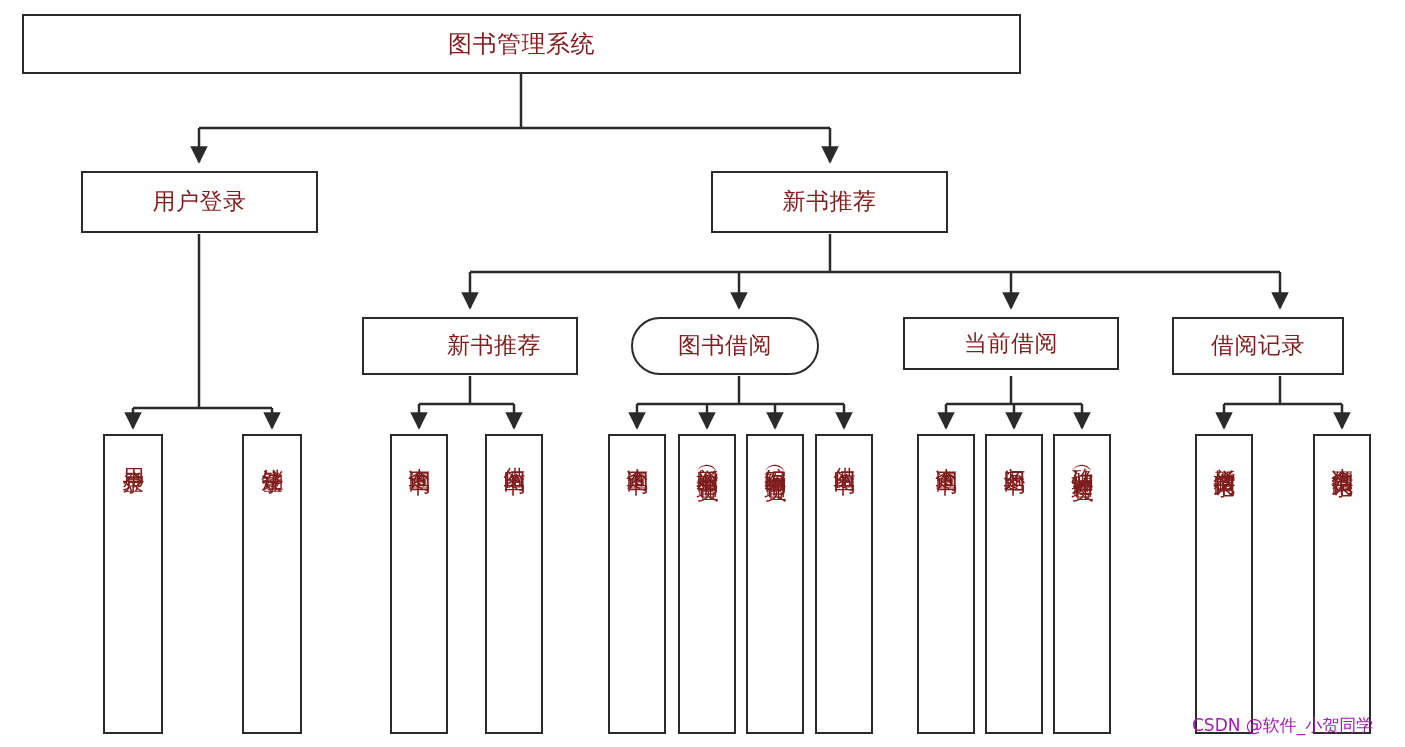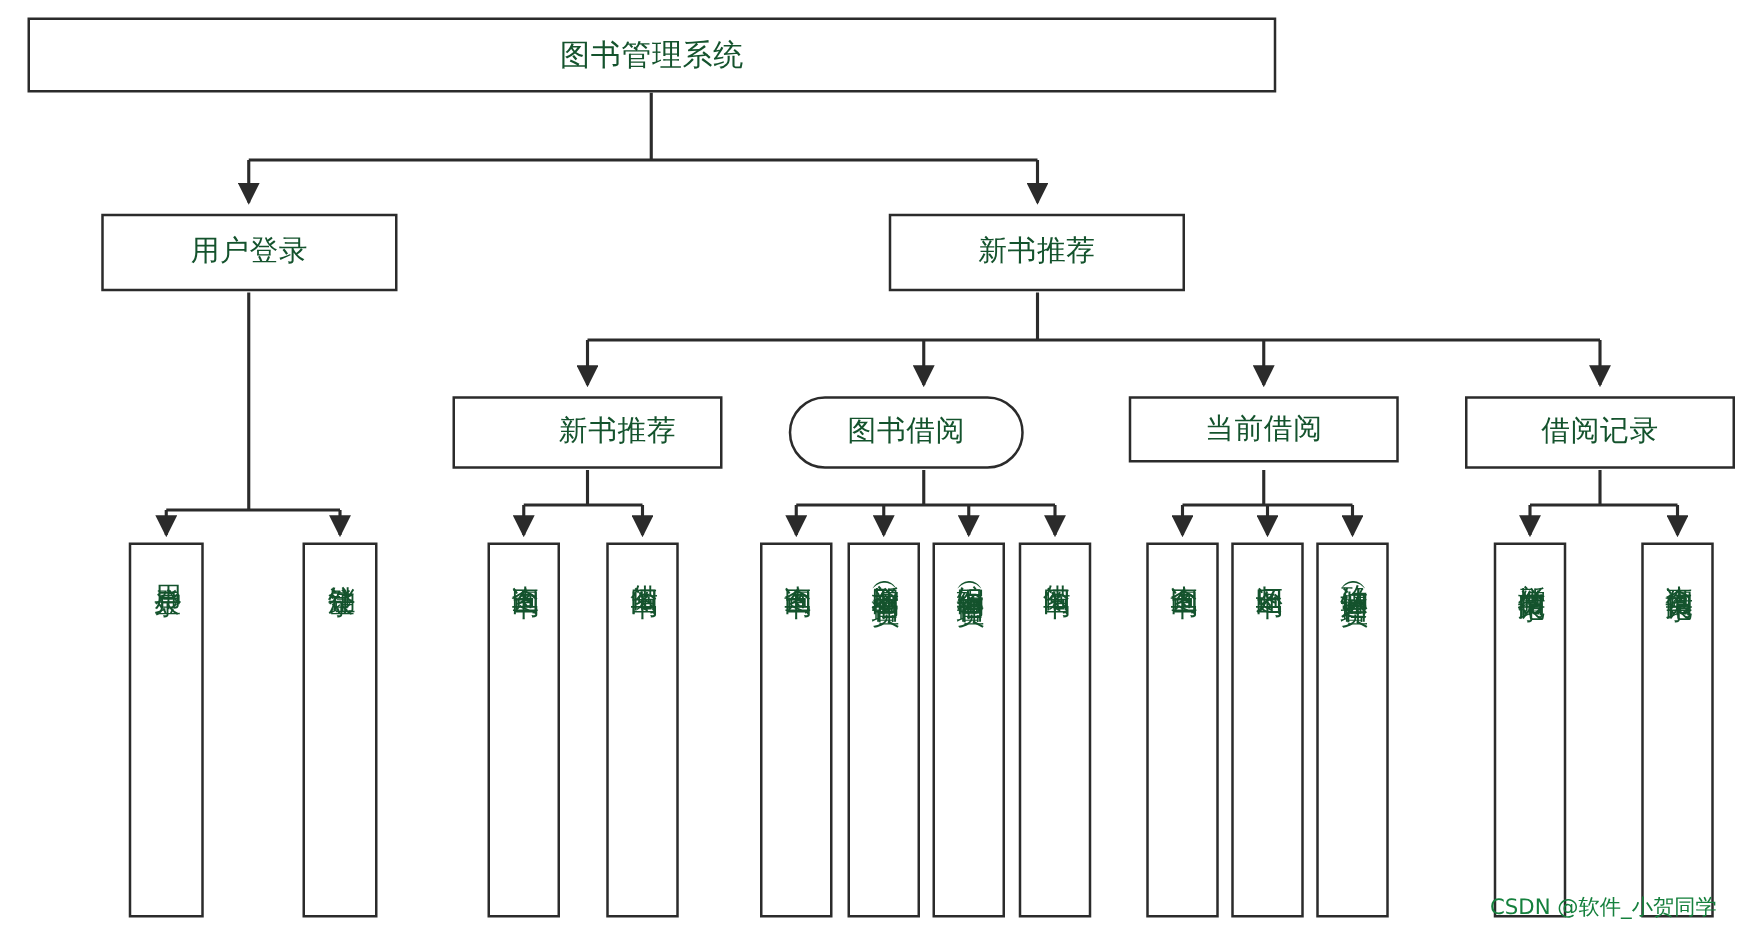--- a/index.html
+++ b/index.html
@@ -26,21 +26,21 @@
     height: 747px;
   }
   .node {
     position: absolute;
     box-sizing: border-box;
     background: #ffffff;
     border: 2.5px solid #2b2b2b;
     display: flex;
     align-items: center;
     justify-content: center;
-    color: #14532d;
+    color: #7f1d1d;
     z-index: 2;
   }
   .node .label {
     display: block;
     text-align: center;
     letter-spacing: 0.5px;
   }
   
   .node.h .label {
     writing-mode: horizontal-tb;
@@ -61,21 +61,21 @@
     line-height: 1.22;
     letter-spacing: 2px;
     white-space: normal;
     max-height: 272px;
   }
   .watermark {
     position: absolute;
     left: 1192px;
     top: 714px;
     font-size: 17px;
-    color: #15803d;
+    color: #a21caf;
     white-space: nowrap;
     z-index: 3;
     font-family: "DejaVu Sans", "Liberation Sans", sans-serif;
     text-align: center;
   }
 </style>
 </head>
 <body>
 
 <div id="canvas">
@@ -143,21 +143,21 @@
 
   <div class="node h" style="left:362px; top:317px; width:216px; height:58px;padding-left:48px;">
     <span class="label">新书推荐</span>
   </div>
   <div class="node h" style="left:631px; top:317px; width:188px; height:58px;border-radius:29px;">
     <span class="label">图书借阅</span>
   </div>
   <div class="node h" style="left:903px; top:317px; width:216px; height:53px;">
     <span class="label">当前借阅</span>
   </div>
-  <div class="node h" style="left:1172px; top:317px; width:216px; height:58px;">
+  <div class="node h" style="left:1172px; top:317px; width:172px; height:58px;">
     <span class="label">借阅记录</span>
   </div>
 
   <div class="node v" style="left:103px; top:434px; width:60px; height:300px;">
     <span class="label">用户登录</span>
   </div>
   <div class="node v" style="left:242px; top:434px; width:60px; height:300px;">
     <span class="label">注销登录</span>
   </div>
 

